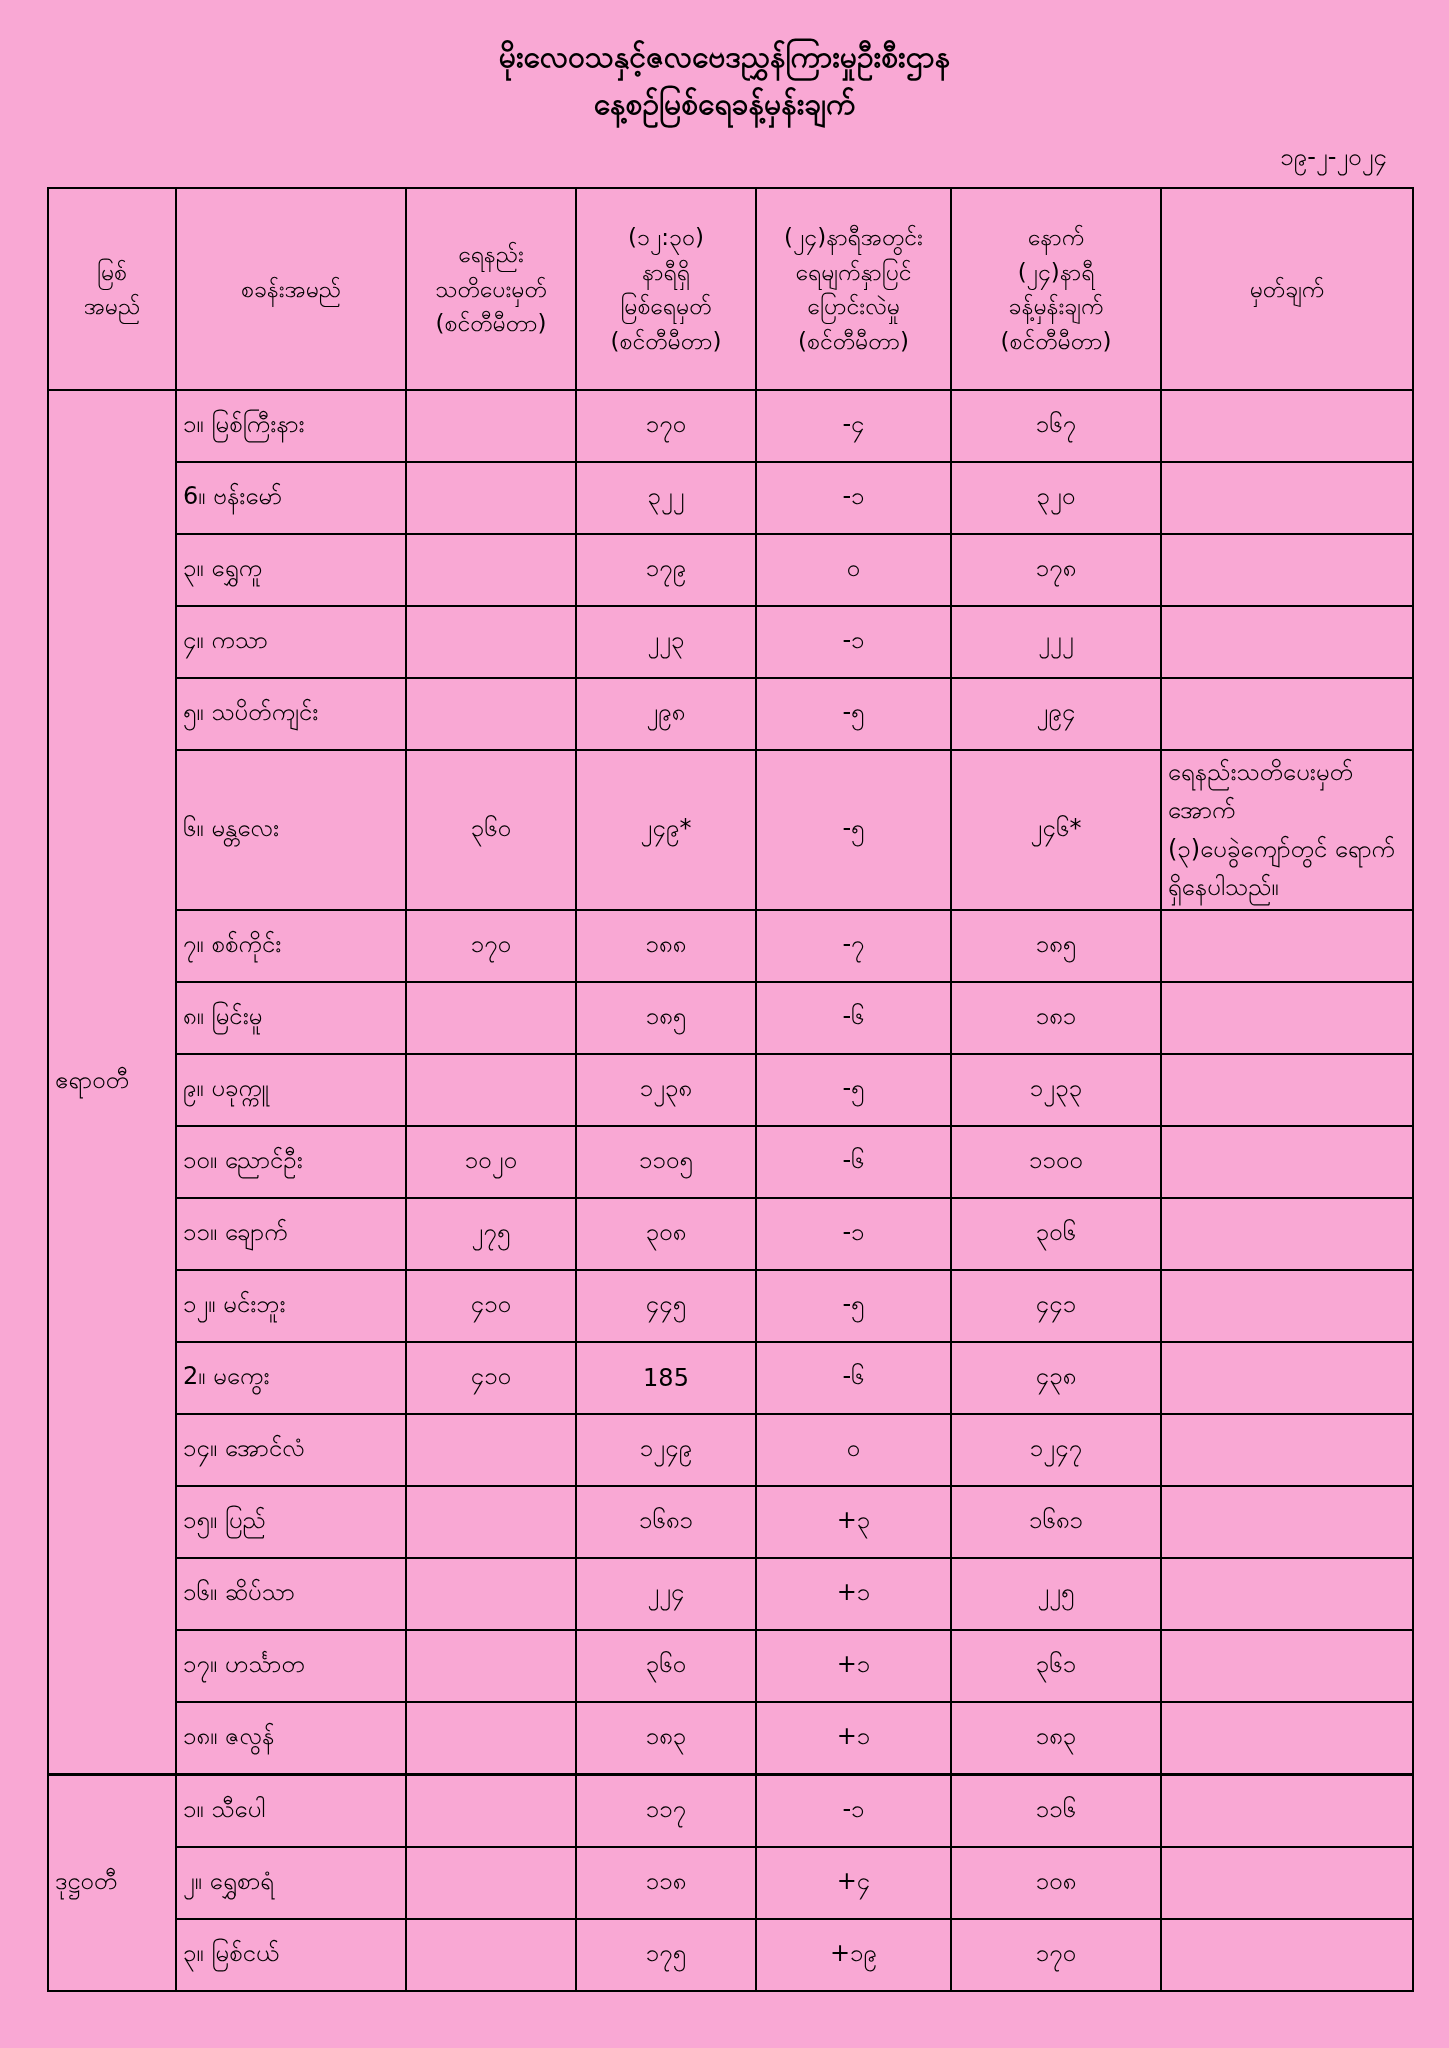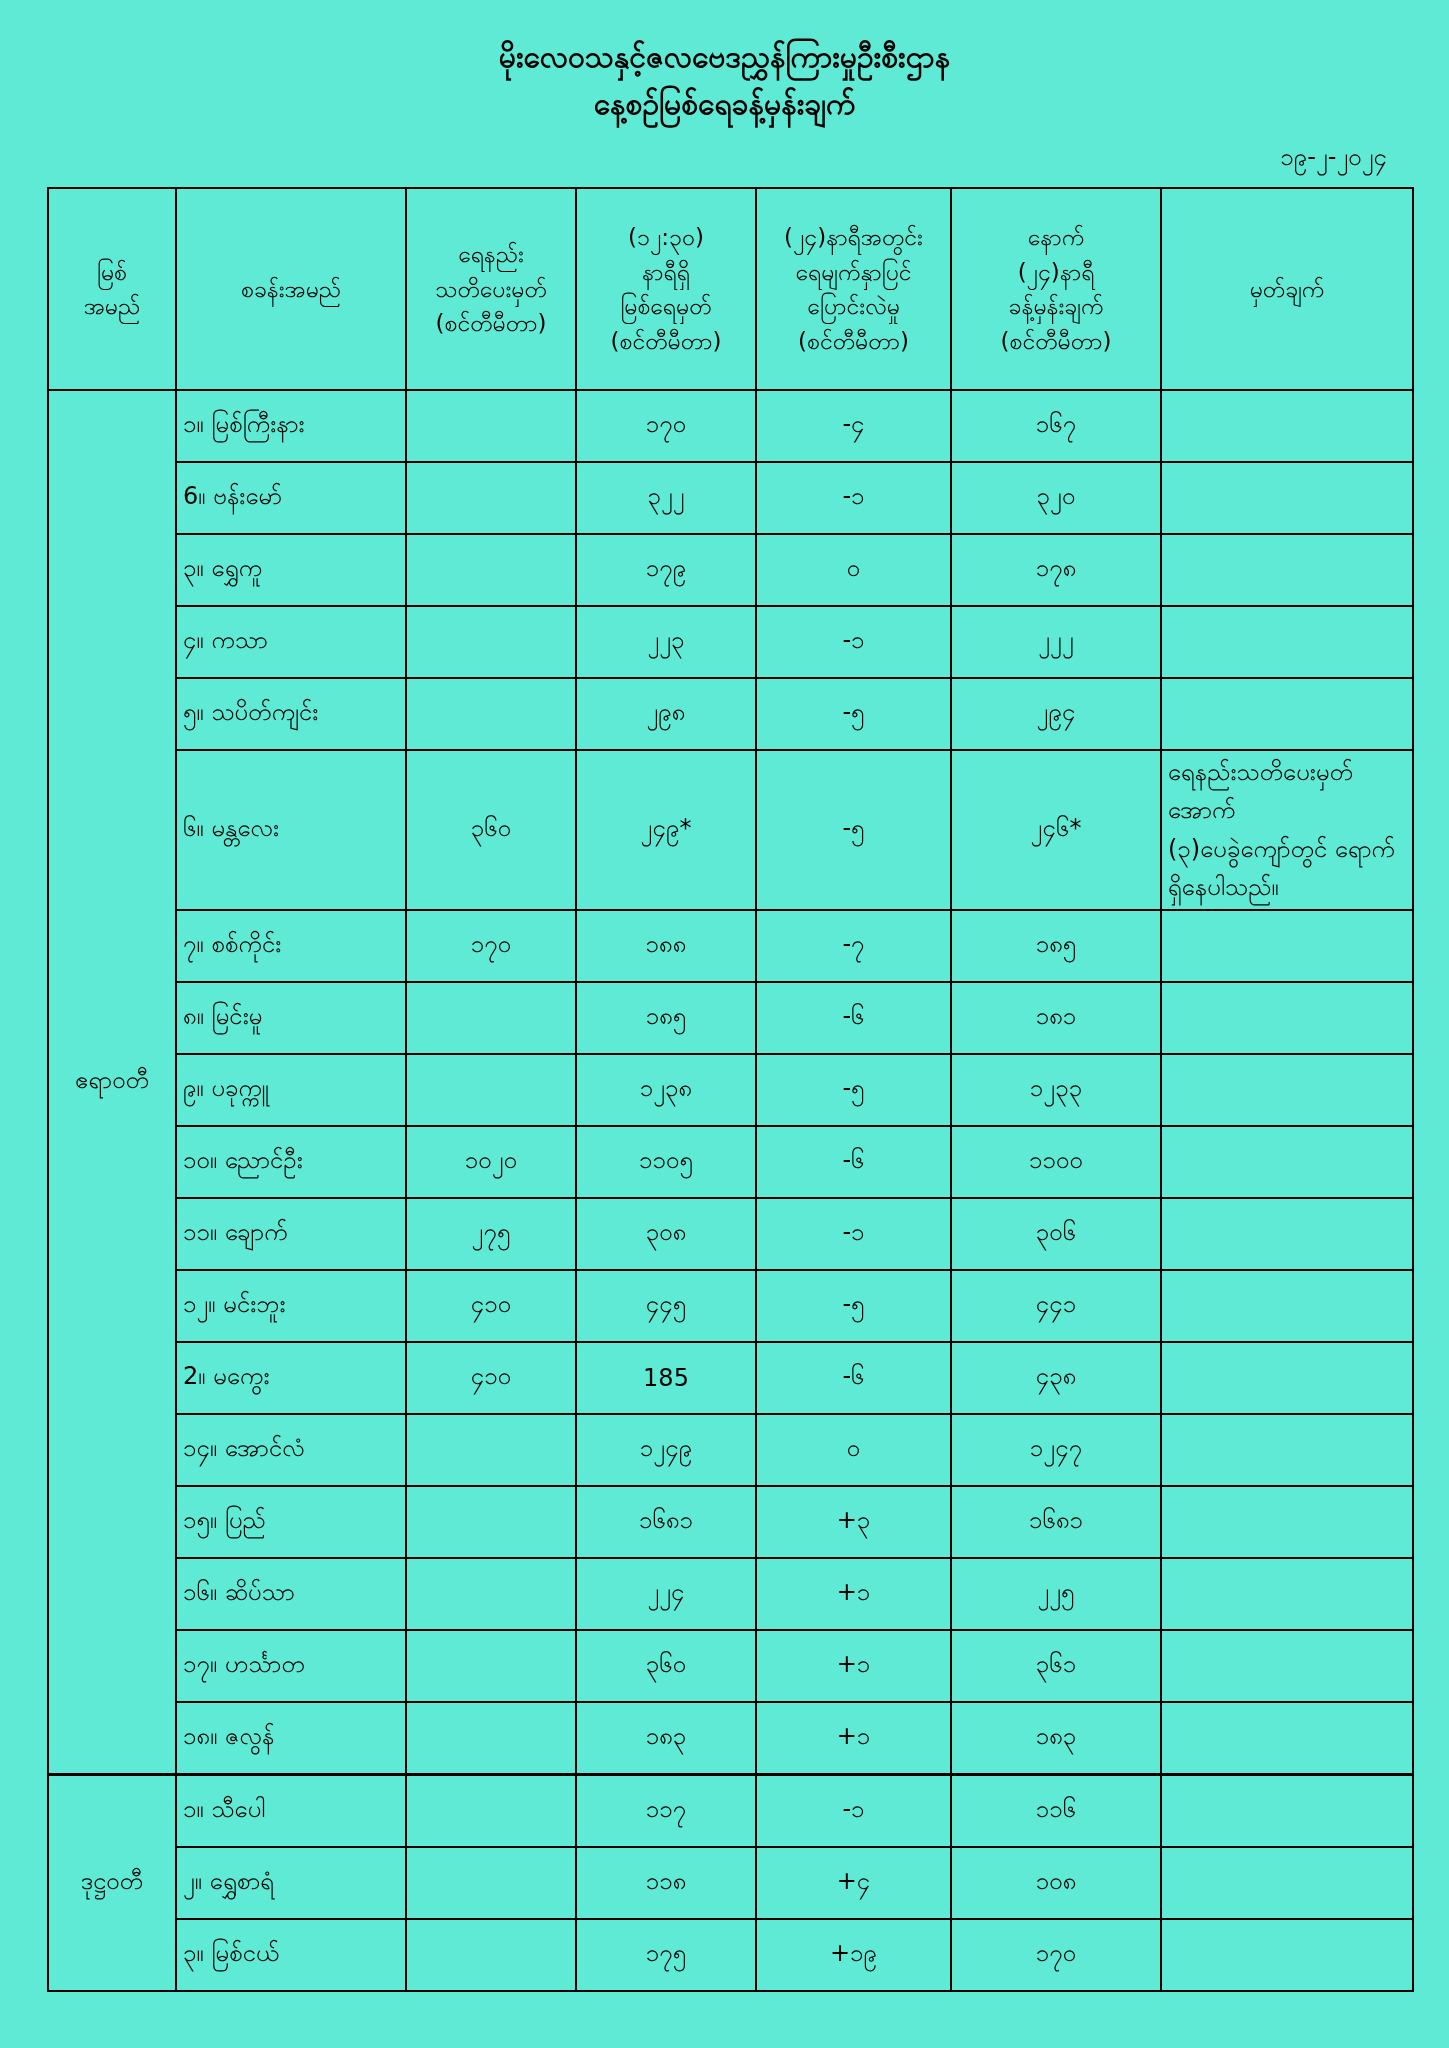--- a/index.html
+++ b/index.html
@@ -6,21 +6,21 @@
     margin: 0;
     padding: 0;
     background: #ffffff;
     color: #000000;
     font-family: "DejaVu Sans", sans-serif;
   }
   .page {
     position: relative;
     width: 1449px;
     height: 2048px;
-    background: #5eead4;
+    background: #f9a8d4;
     overflow: hidden;
   }
   .title-block {
     padding-top: 34px;
     text-align: center;
   }
   .title {
     font-size: 30px;
     font-weight: bold;
     line-height: 1.55;
@@ -63,21 +63,20 @@
     padding: 2px 6px;
   }
   col.c-river    { width: 128px; }
   col.c-station  { width: 230px; }
   col.c-warning  { width: 170px; }
   col.c-level    { width: 180px; }
   col.c-change   { width: 195px; }
   col.c-forecast { width: 210px; }
   col.c-remark   { width: 252px; }
   td.river {
-    text-align: center;
     font-size: 25px;
   }
   td.station {
     text-align: left;
     padding-left: 26px;
     white-space: nowrap;
   }
   td.num {
     text-align: center;
   }

